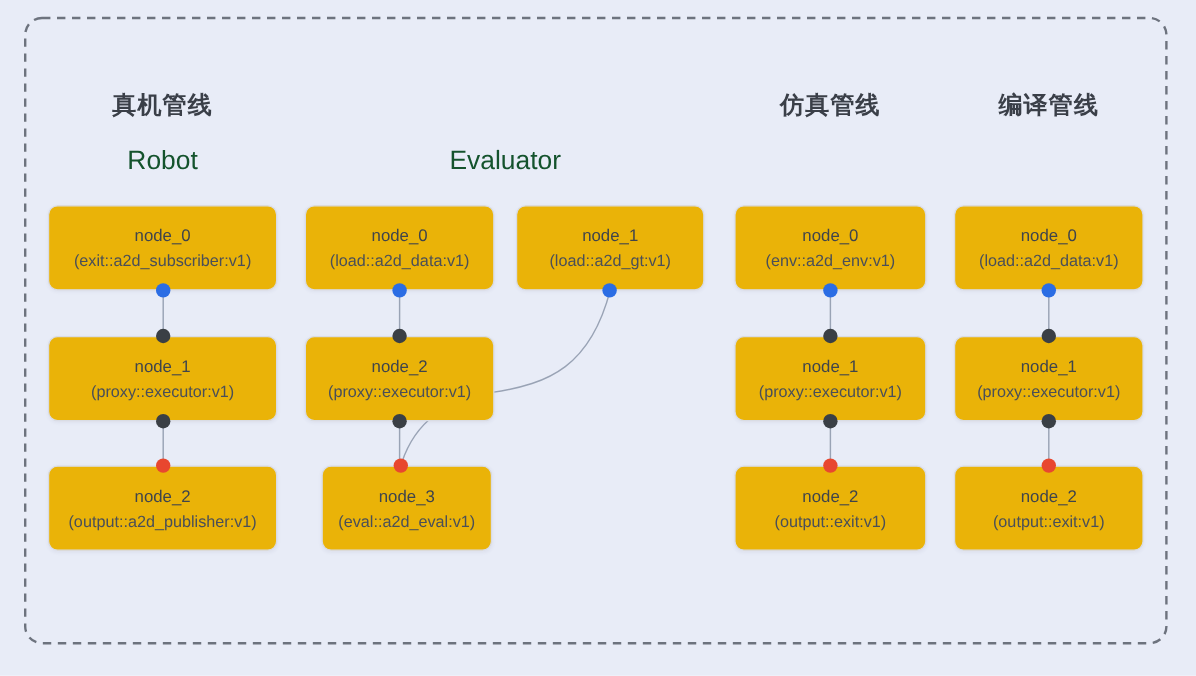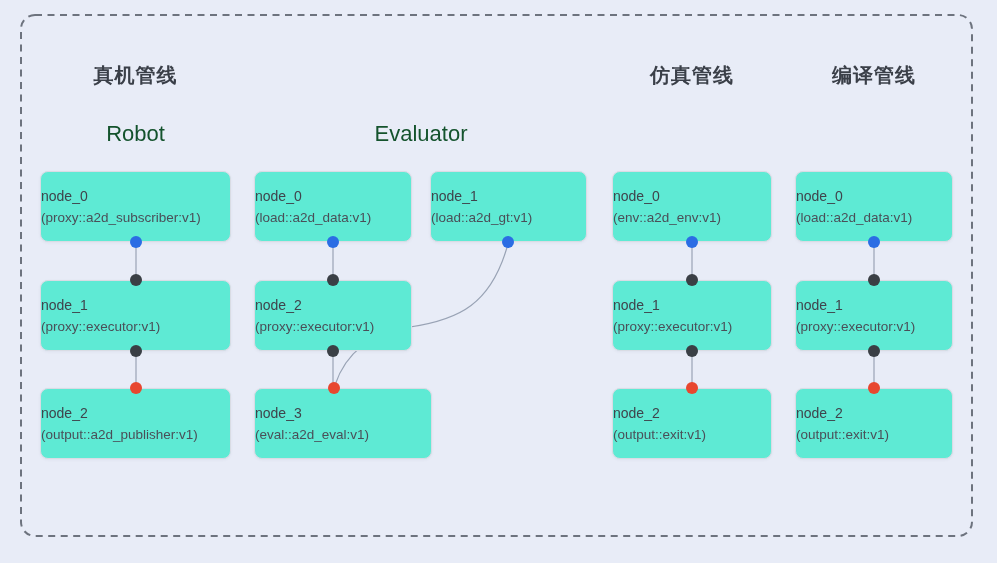--- a/index.html
+++ b/index.html
@@ -15,46 +15,47 @@
 
   .layer {
     position: absolute;
     left: 0; top: 0;
     width: 997px; height: 563px;
     pointer-events: none;
   }
 
   .col-title-cn {
     position: absolute;
-    top: 62px;
+    top: 74px;
     text-align: center;
     font-size: 20px;
     font-weight: 700;
     color: #3a3f48;
     letter-spacing: 1px;
   }
   .col-title-en {
     position: absolute;
     top: 121px;
     text-align: center;
     font-size: 22px;
     font-weight: 400;
     color: #14532d;
   }
 
   .node {
     position: absolute;
     height: 71px;
-    background: #5eead4;
+    background: #eab308;
     border: 1px solid #d9dce4;
     border-radius: 8px;
     box-shadow: 0 1px 3px rgba(60,70,100,0.06);
     box-sizing: border-box;
     display: flex;
     flex-direction: column;
+    align-items: center;
     justify-content: center;
     gap: 2px;
   }
   .node-name {
     font-size: 14px;
     line-height: 20px;
     color: #3f444c;
   }
   .node-impl {
     font-size: 13.5px;
@@ -92,21 +93,21 @@
 
     <path d="M874 242 V280" stroke="#99a3b5" stroke-width="1.2" fill="none"></path>
     <path d="M874 351 V388" stroke="#99a3b5" stroke-width="1.2" fill="none"></path>
   </svg>
 
   <div class="col-title-cn" style="left:40px;width:191px;">真机管线</div>
   <div class="col-title-en" style="left:40px;width:191px;">Robot</div>
 
   <div class="node" style="left:40px;top:171px;width:191px;">
     <div class="node-name">node_0</div>
-    <div class="node-impl">(proxy::a2d_subscriber:v1)</div>
+    <div class="node-impl">(exit::a2d_subscriber:v1)</div>
   </div>
   <div class="node" style="left:40px;top:280px;width:191px;">
     <div class="node-name">node_1</div>
     <div class="node-impl">(proxy::executor:v1)</div>
   </div>
   <div class="node" style="left:40px;top:388px;width:191px;">
     <div class="node-name">node_2</div>
     <div class="node-impl">(output::a2d_publisher:v1)</div>
   </div>
 
@@ -122,21 +123,21 @@
     <div class="node-impl">(load::a2d_data:v1)</div>
   </div>
   <div class="node" style="left:430px;top:171px;width:157px;">
     <div class="node-name">node_1</div>
     <div class="node-impl">(load::a2d_gt:v1)</div>
   </div>
   <div class="node" style="left:254px;top:280px;width:158px;">
     <div class="node-name">node_2</div>
     <div class="node-impl">(proxy::executor:v1)</div>
   </div>
-  <div class="node" style="left:254px;top:388px;width:178px;">
+  <div class="node" style="left:268px;top:388px;width:142px;">
     <div class="node-name">node_3</div>
     <div class="node-impl">(eval::a2d_eval:v1)</div>
   </div>
 
   <div class="dot blue" style="left:327px;top:236px;"></div>
   <div class="dot blue" style="left:502px;top:236px;"></div>
   <div class="dot black" style="left:327px;top:274px;"></div>
   <div class="dot black" style="left:327px;top:345px;"></div>
   <div class="dot red" style="left:328px;top:382px;"></div>
 

